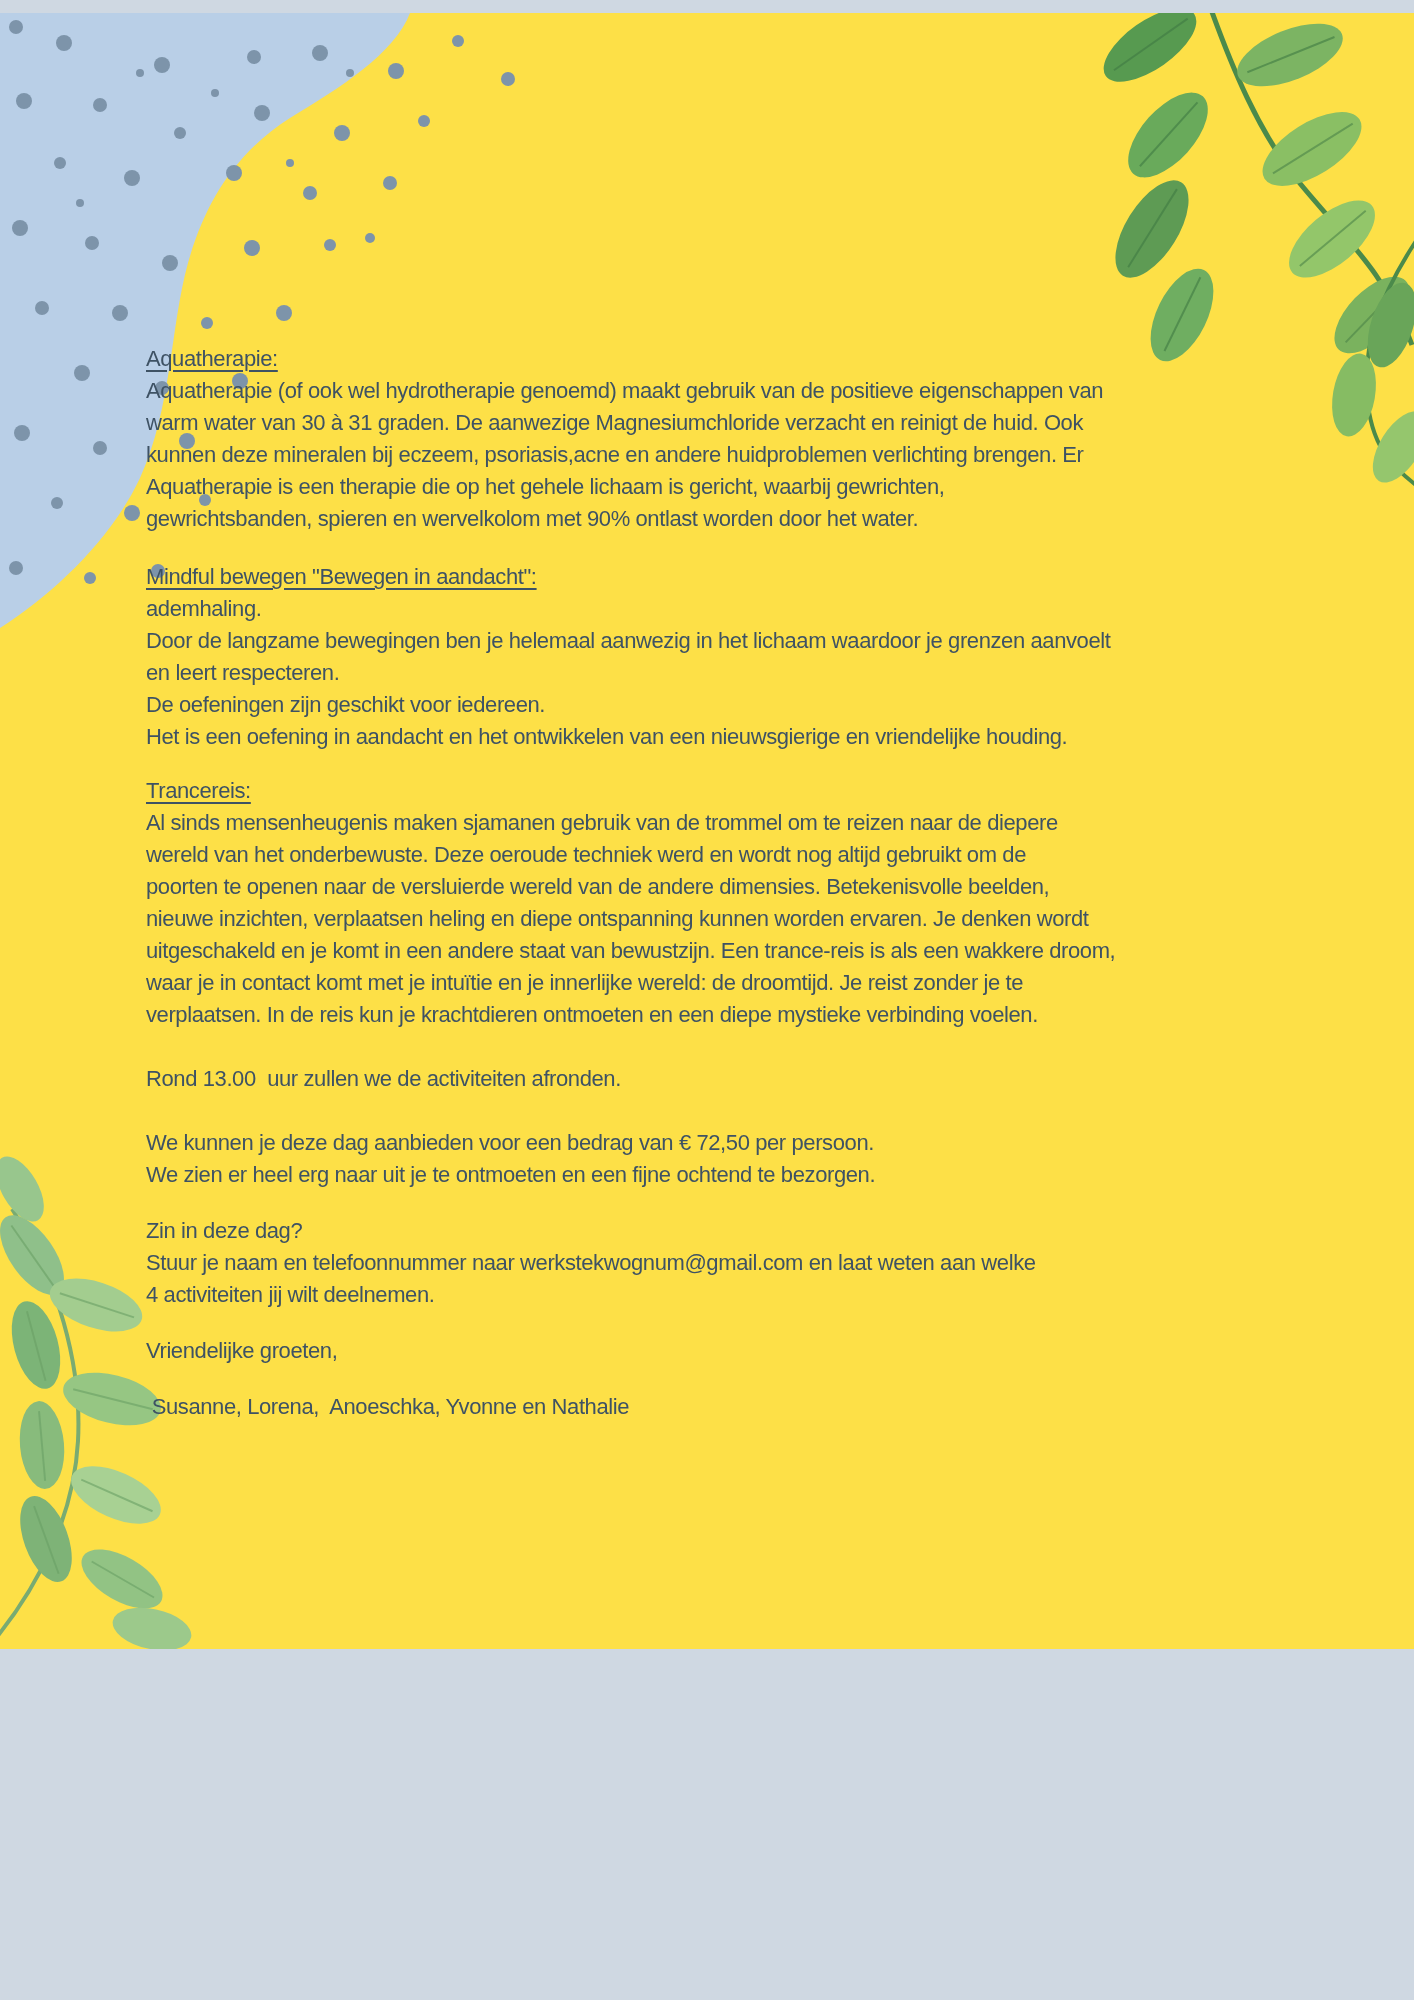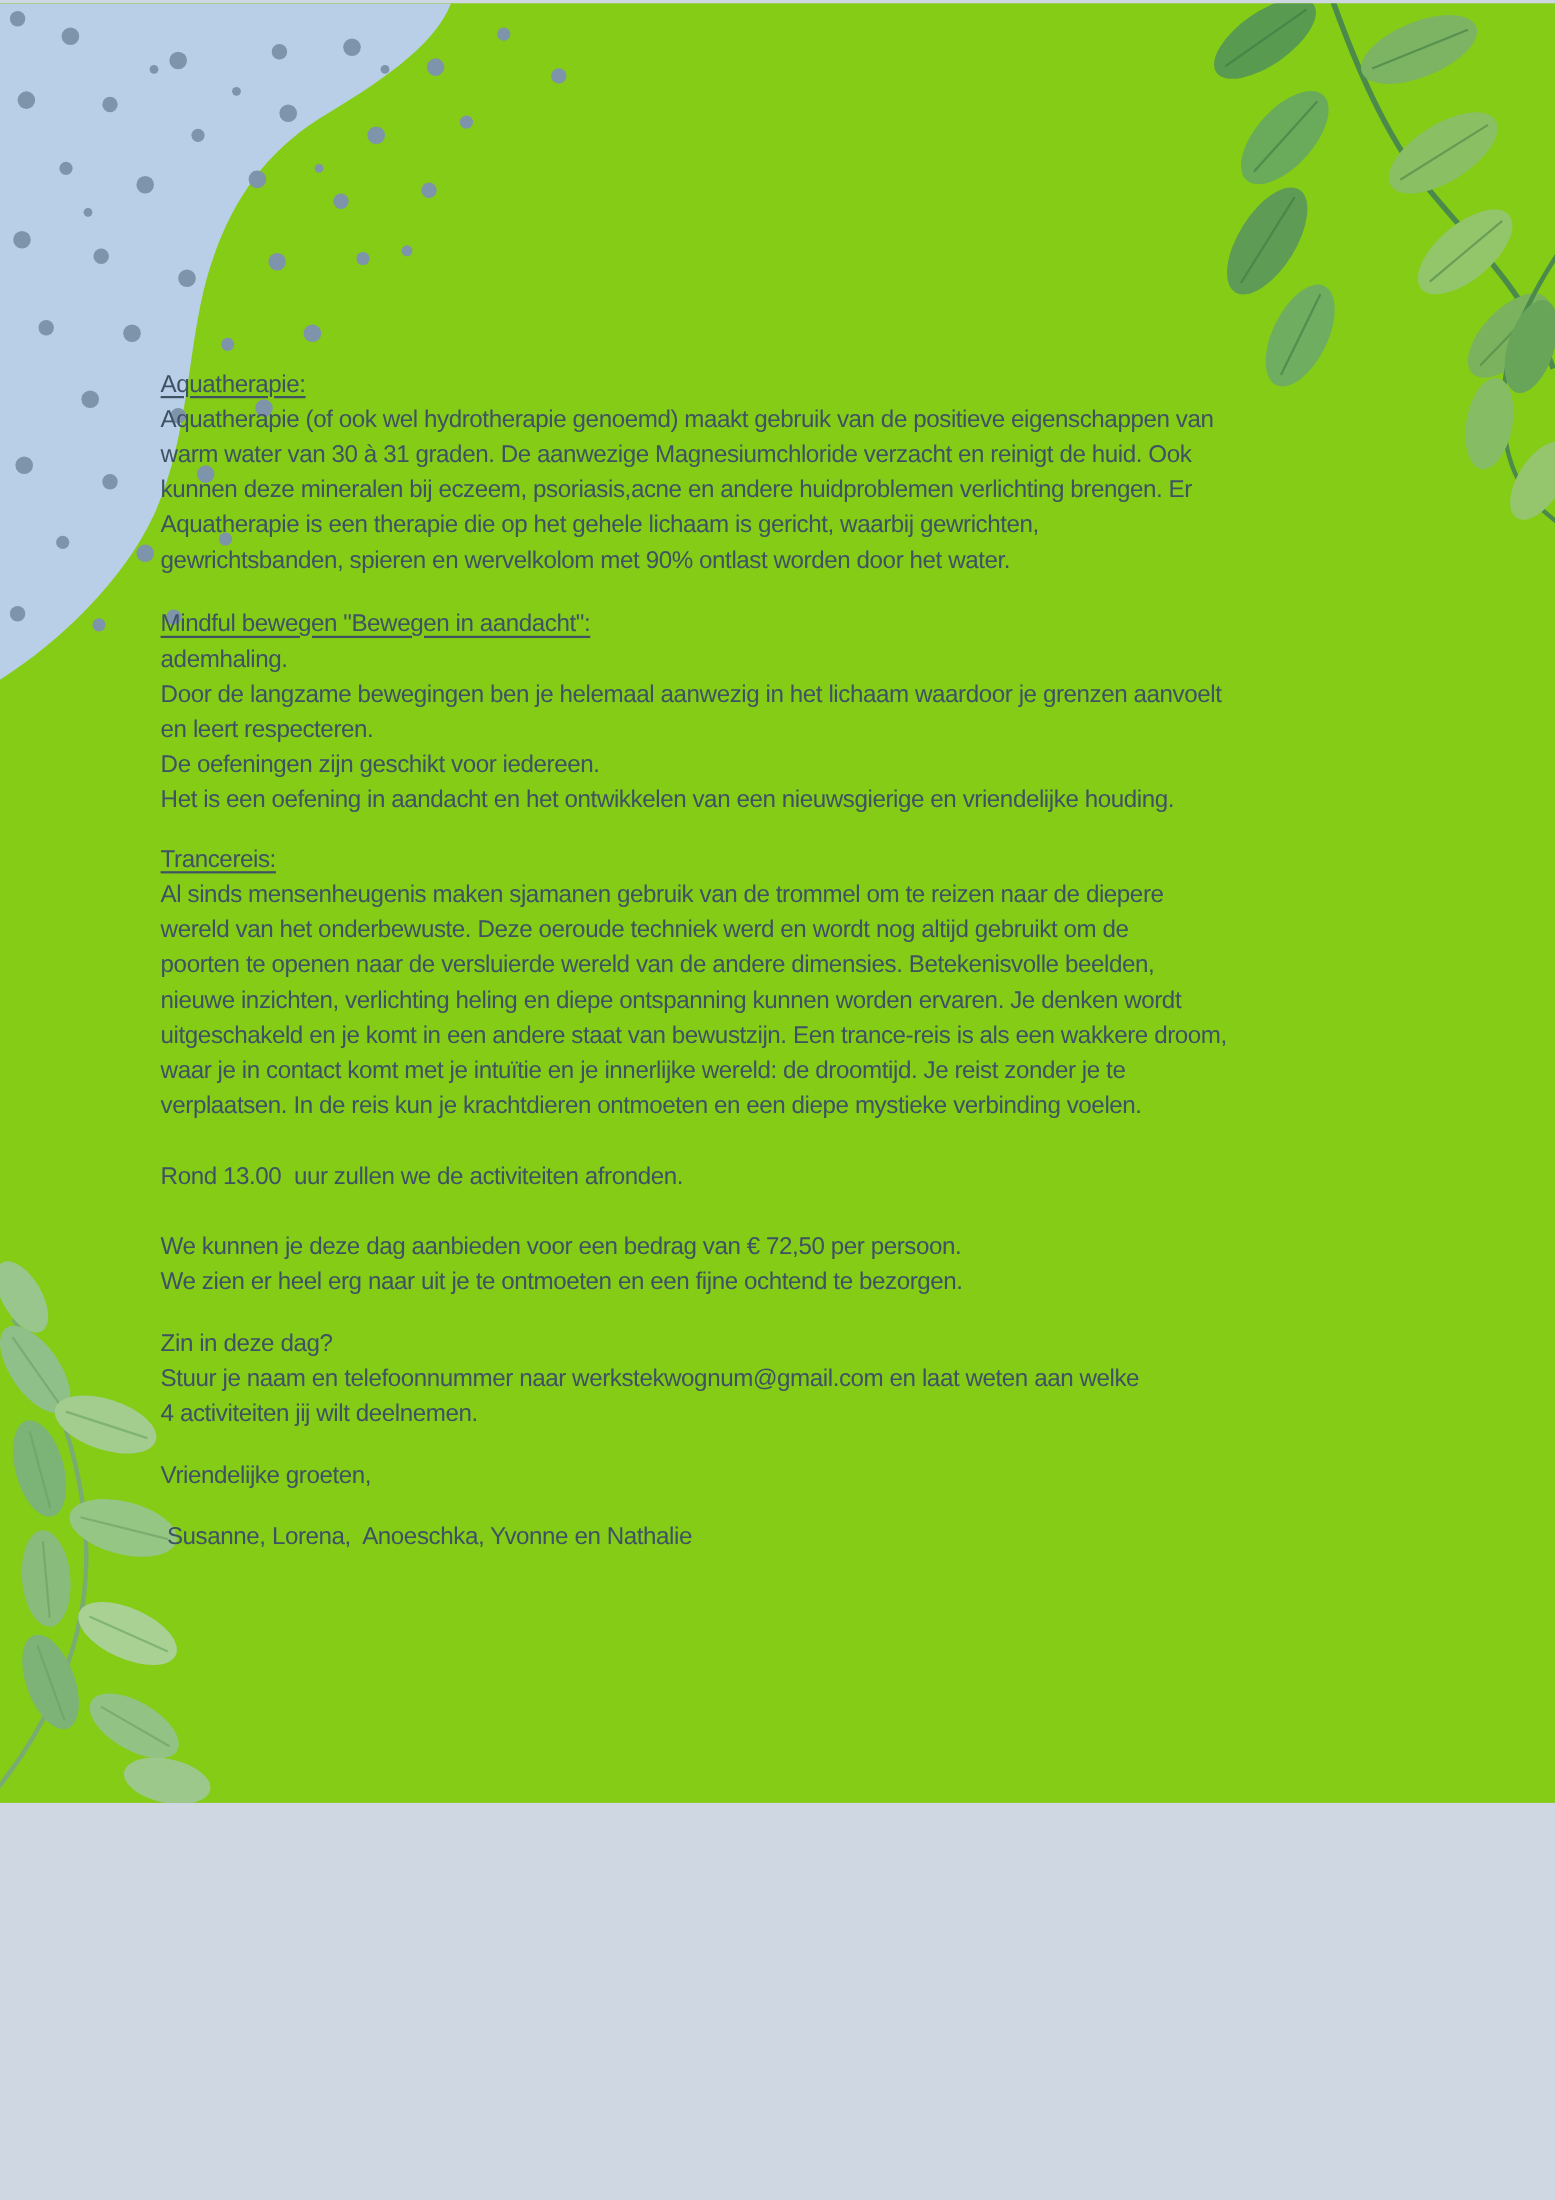--- a/index.html
+++ b/index.html
@@ -1,18 +1,18 @@
 <!DOCTYPE html>
 <html><head>
 <meta charset="utf-8">
 <style>
   html,body{margin:0;padding:0;background:#cfd8e2;}
   .page{
-    position:relative;width:1414px;height:1636px;margin:3px auto;
-    background:#84cc16;overflow:hidden;
+    position:relative;width:1414px;height:1636px;margin:13px auto;
+    background:#fde047;overflow:hidden;
     font-family:"Liberation Sans",sans-serif;color:#3e5264;
   }
   svg.deco{position:absolute;left:0;top:0;width:1414px;height:2000px;display:block;}
   .content{
     position:absolute;left:146px;top:330px;width:1010px;
     font-size:22px;line-height:32px;letter-spacing:-0.4px;
   }
   .line{white-space:pre;}
   .h{text-decoration:underline;text-underline-offset:4px;text-decoration-thickness:1.5px;}
   .mt22{margin-top:22px}.mt24{margin-top:24px}.mt26{margin-top:26px}
@@ -234,21 +234,21 @@
       <div class="line">en leert respecteren.</div>
       <div class="line">De oefeningen zijn geschikt voor iedereen.</div>
       <div class="line">Het is een oefening in aandacht en het ontwikkelen van een nieuwsgierige en vriendelijke houding.</div>
     </section>
 
     <section class="mt22">
       <div class="line h">Trancereis:</div>
       <div class="line">Al sinds mensenheugenis maken sjamanen gebruik van de trommel om te reizen naar de diepere</div>
       <div class="line">wereld van het onderbewuste. Deze oeroude techniek werd en wordt nog altijd gebruikt om de</div>
       <div class="line">poorten te openen naar de versluierde wereld van de andere dimensies. Betekenisvolle beelden,</div>
-      <div class="line">nieuwe inzichten, verlichting heling en diepe ontspanning kunnen worden ervaren. Je denken wordt</div>
+      <div class="line">nieuwe inzichten, verplaatsen heling en diepe ontspanning kunnen worden ervaren. Je denken wordt</div>
       <div class="line">uitgeschakeld en je komt in een andere staat van bewustzijn. Een trance-reis is als een wakkere droom,</div>
       <div class="line">waar je in contact komt met je intuïtie en je innerlijke wereld: de droomtijd. Je reist zonder je te</div>
       <div class="line">verplaatsen. In de reis kun je krachtdieren ontmoeten en een diepe mystieke verbinding voelen.</div>
     </section>
 
 
     <section class="mt32">
       <div class="line">Rond 13.00  uur zullen we de activiteiten afronden.</div>
     </section>
 

